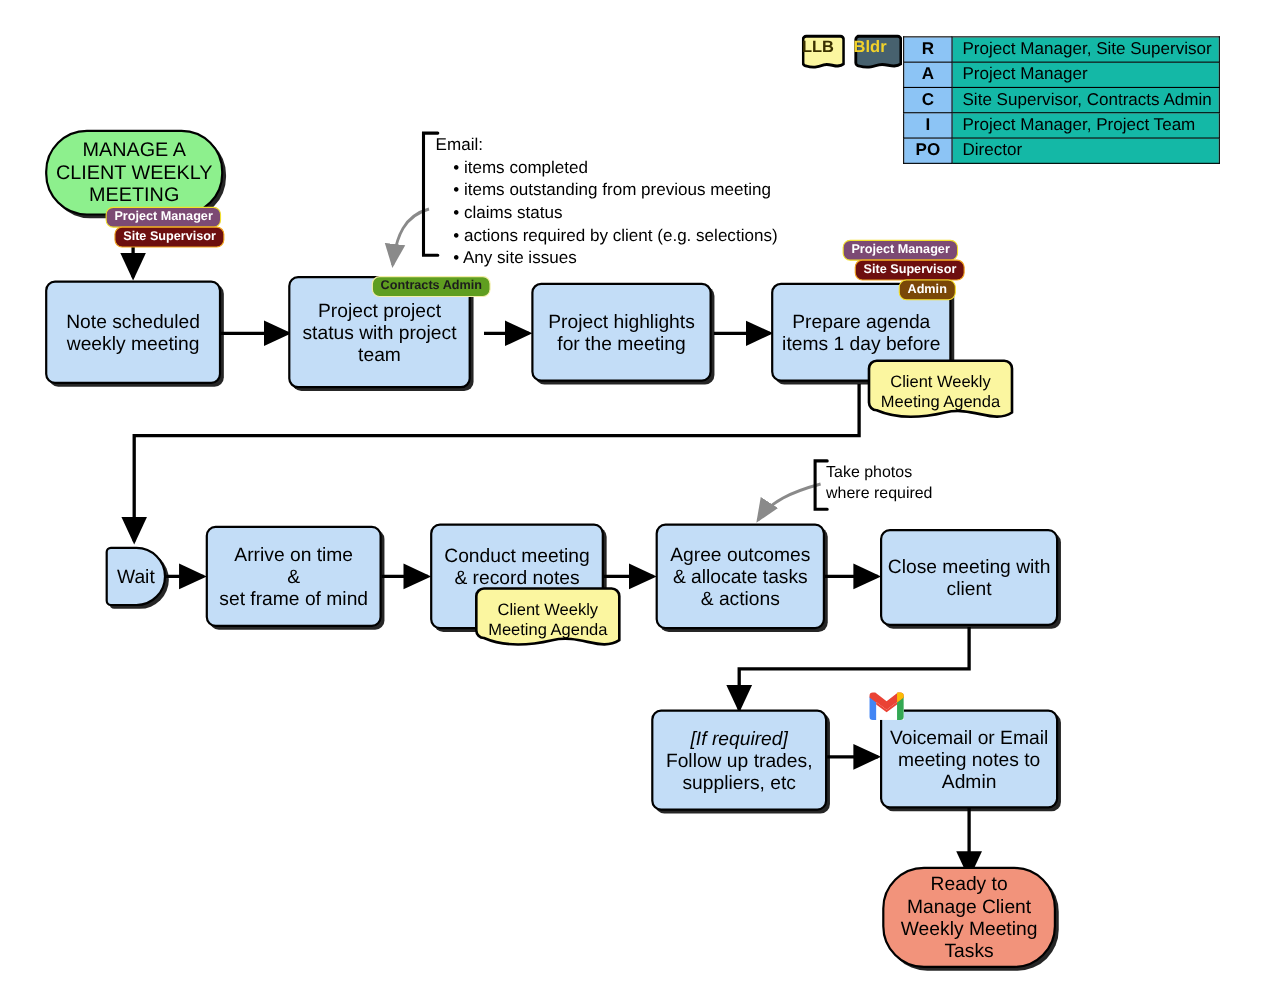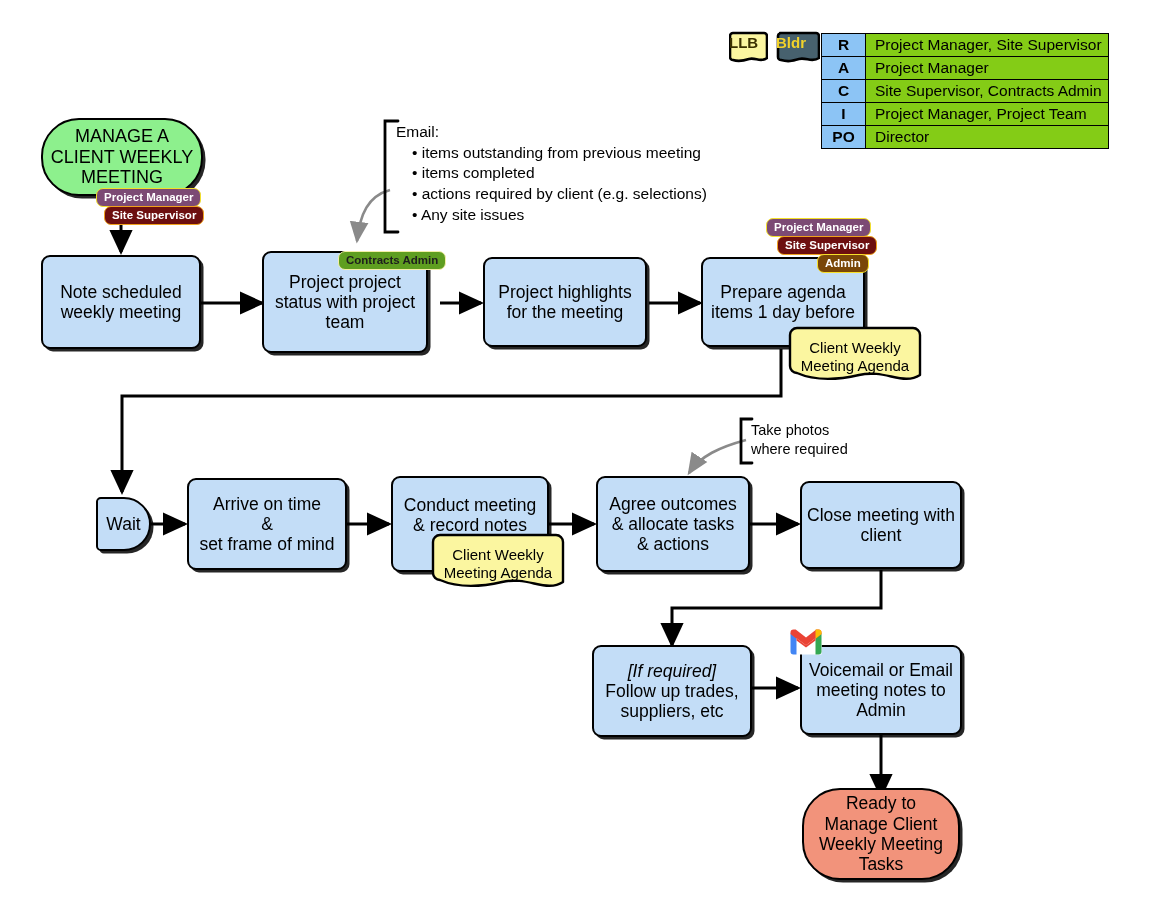--- a/index.html
+++ b/index.html
@@ -45,21 +45,21 @@
   .tag{position:absolute;font-size:15px;font-weight:bold;text-align:left;}
   .tag .tglabel{position:absolute;left:0;top:3px;width:100%;}
   .t-llb .tglabel{color:#3a3000;}
   .t-bldr .tglabel{color:#f2d22a;}
 
   
   .raci{position:absolute;border-collapse:collapse;}
   .raci td{border:1.3px solid #000;font-size:15.5px;color:#000;
            padding:2px 6px;height:22px;box-sizing:border-box;}
   .raci td.key{background:#8cc4f5;text-align:center;font-weight:bold;width:44px;}
-  .raci td.val{background:#84cc16;text-align:left;padding-left:9px;white-space:nowrap;}
+  .raci td.val{background:#14b8a6;text-align:left;padding-left:9px;white-space:nowrap;}
 
   .ital{font-style:italic;}
   .gmail{position:absolute;}
 </style>
 </head>
 <body>
 
 <div id="canvas">
 
   <svg class="wires" viewBox="0 0 1151 914">
@@ -147,22 +147,23 @@
       <span>MANAGE A</span><br>
       <span>CLIENT WEEKLY</span><br>
       <span>MEETING</span>
     </div>
   </div>
   <div class="badge b-pm" style="left:96px;top:188px;">Project Manager</div>
   <div class="badge b-ss" style="left:104px;top:206px;">Site Supervisor</div>
 
   <div class="notebox" style="left:396px;top:122px;">
     <span class="nline">Email:</span>
+    <span class="nline nind">• items completed</span>
     <span class="nline nind">• items outstanding from previous meeting</span>
-    <span class="nline nind">• items completed</span>
+    <span class="nline nind">• claims status</span>
     <span class="nline nind">• actions required by client (e.g. selections)</span>
     <span class="nline nind">• Any site issues</span>
   </div>
 
   <div class="node proc" style="left:41px;top:255px;width:160px;height:94px;">
     <div>
       <span>Note scheduled</span><br>
       <span>weekly meeting</span>
     </div>
   </div>

